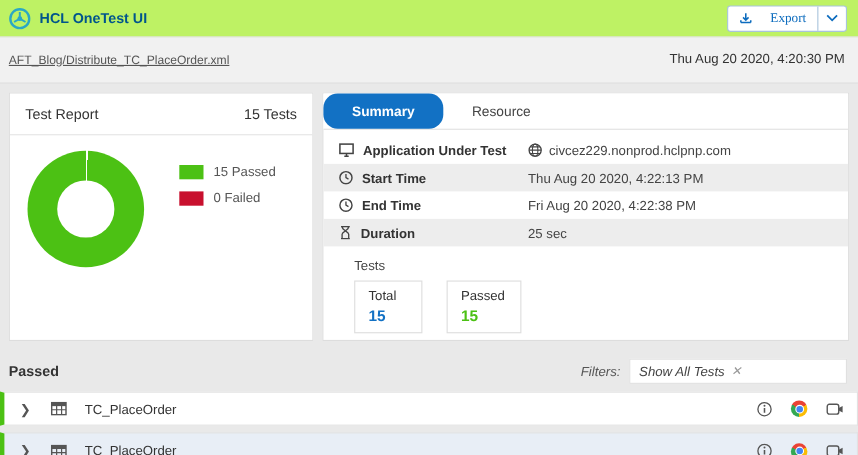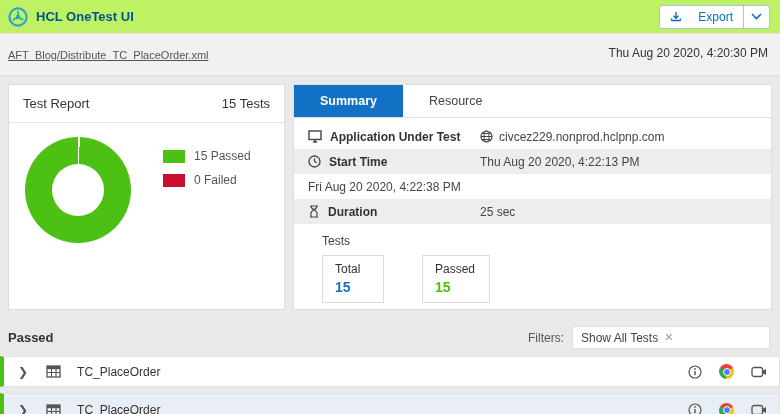--- a/index.html
+++ b/index.html
@@ -6,21 +6,21 @@
   html,body { width:780px; height:414px; overflow:hidden;
     font-family:"Liberation Sans", sans-serif; background:#e9e9e9; color:#333; }
 
   
   .app-header { height:34px; background:#bef264; display:flex; align-items:center;
     justify-content:space-between; padding:0 10px 0 8px; border-bottom:1px solid #e3e3e3; }
   .brand { display:flex; align-items:center; gap:8px; }
   .brand-title { font-size:13px; font-weight:bold; color:#00558c; }
   .export-btn { display:flex; align-items:stretch; border:1px solid #a8c4dc; border-radius:3px;
     background:#fff; color:#0d6cbe; font-size:12px; cursor:pointer; height:24px; }
-  .export-main { display:flex; align-items:center; gap:16px; padding:0 10px; }
+  .export-main { display:flex; align-items:center; gap:16px; padding:0 10px;font-family:Liberation Serif, serif; }
   .export-caret { display:flex; align-items:center; padding:0 7px; border-left:1px solid #a8c4dc; }
 
   
   .info-bar { height:42px; background:#f1f1f1; border-bottom:1px solid #ddd;
     display:flex; justify-content:space-between; padding:4px 12px 4px 8px; }
   .info-left { display:flex; flex-direction:column; justify-content:center; }
   .info-title-row { display:flex; align-items:center; gap:8px; }
   .test-title { font-size:15px; color:#333; }
   .badge { background:#4cc114; color:#fff; font-size:9px; font-weight:bold;
     letter-spacing:.5px; padding:3px 12px; border-radius:9px; }
@@ -38,41 +38,41 @@
   .chart-area { display:flex; padding:14px 10px 10px 16px; }
   .donut { width:106px; height:106px; border-radius:50%; position:relative; }
   .donut::after { content:""; position:absolute; left:27px; top:27px; width:52px; height:52px;
     border-radius:50%; background:#fff; }
   .legend { margin:12px 0 0 32px; display:flex; flex-direction:column; gap:10px; }
   .legend-item { display:flex; align-items:center; gap:9px; font-size:12px; color:#555; }
   .legend-swatch { width:22px; height:13px; display:inline-block; }
 
   
   .tabs { display:flex; border-bottom:1px solid #e0e0e0; background:#fff; }
-  .tab { padding:9px 26px; font-size:12.5px; color:#444; cursor:pointer; }
+  .tab { padding:9px 26px; font-size:12.5px; color:#444; cursor:pointer;border-radius:13px; }
   .tab.active { background:#1271c4; color:#fff; font-weight:bold; }
 
   
   .sum-rows { padding:6px 0 0 0; }
   .sum-row { display:flex; align-items:center; padding:5px 14px; font-size:12px; min-height:25px; }
   .sum-row:nth-child(even) { background:#ededed; }
   .sum-label { display:flex; align-items:center; gap:8px; font-weight:bold; color:#333; width:172px; flex-shrink:0; }
   .sum-value { display:flex; align-items:center; gap:6px; color:#444; }
 
   .tests-section { padding:10px 14px 0 28px; }
   .tests-label { font-size:12px; color:#444; margin-bottom:7px; }
-  .tests-boxes { display:flex; gap:38px; }
+  .tests-boxes { display:flex; gap:22px; }
   .test-box { border:1px solid #ddd; background:#fff; padding:6px 14px 7px 12px; min-width:62px; }
   .test-box-label { font-size:12px; color:#333; }
   .test-box-value { font-size:14px; font-weight:bold; margin-top:3px; }
 
   
   .details-head { display:flex; justify-content:space-between; align-items:center; padding:8px 10px 7px 8px; }
   .details-title { font-size:13px; font-weight:bold; color:#333; }
-  .filters { display:flex; align-items:center; gap:8px; font-size:12px; color:#555; }
+  .filters { display:flex; align-items:center; gap:8px; font-size:12px; color:#555;font-style:italic; }
   .filter-box { background:#fff; border:1px solid #e0e0e0; width:198px; height:23px;
     display:flex; align-items:center; padding:0 8px; gap:6px; }
   .chip-label { font-size:12px; color:#444; }
   .chip-x { color:#999; font-size:11px; cursor:pointer; }
 
   .detail-row { background:#fff; border:1px solid #e2e2e2; border-left:4px solid #4cc114;
     height:31px; display:flex; align-items:center; padding:0 12px 0 14px; margin:0 0 6px 0; }
   .detail-row.alt { background:#e8eef6; height:34px; margin-bottom:0; }
   .row-caret { color:#555; font-size:12px; cursor:pointer; margin-right:18px; }
   .row-name { font-size:12px; color:#333; margin-left:16px; }
@@ -183,20 +183,29 @@
               <circle cx="6.5" cy="6.5" r="5.5" fill="none" stroke="#444" stroke-width="1.3"></circle>
               <path d="M6.5 3.2 V6.5 L8.8 7.8" stroke="#444" stroke-width="1.2" fill="none"></path>
             </svg>
           </span>
           <span>Start Time</span>
         </span>
         <span class="sum-value">Thu Aug 20 2020, 4:22:13 PM</span>
       </div>
 
       <div class="sum-row">
+        <span class="sum-label">
+          <span>
+            <svg width="13" height="13" viewBox="0 0 13 13">
+              <circle cx="6.5" cy="6.5" r="5.5" fill="none" stroke="#444" stroke-width="1.3"></circle>
+              <path d="M6.5 3.2 V6.5 L8.8 7.8" stroke="#444" stroke-width="1.2" fill="none"></path>
+            </svg>
+          </span>
+          <span>End Time</span>
+        </span>
         <span class="sum-value">Fri Aug 20 2020, 4:22:38 PM</span>
       </div>
 
       <div class="sum-row">
         <span class="sum-label">
           <span>
             <svg width="12" height="13" viewBox="0 0 12 13">
               <path d="M2 1 H10 M2 12 H10 M3 1 C3 5 9 5 9 8 V12 M9 1 C9 5 3 5 3 8 V12" fill="none" stroke="#444" stroke-width="1.2"></path>
             </svg>
           </span>

